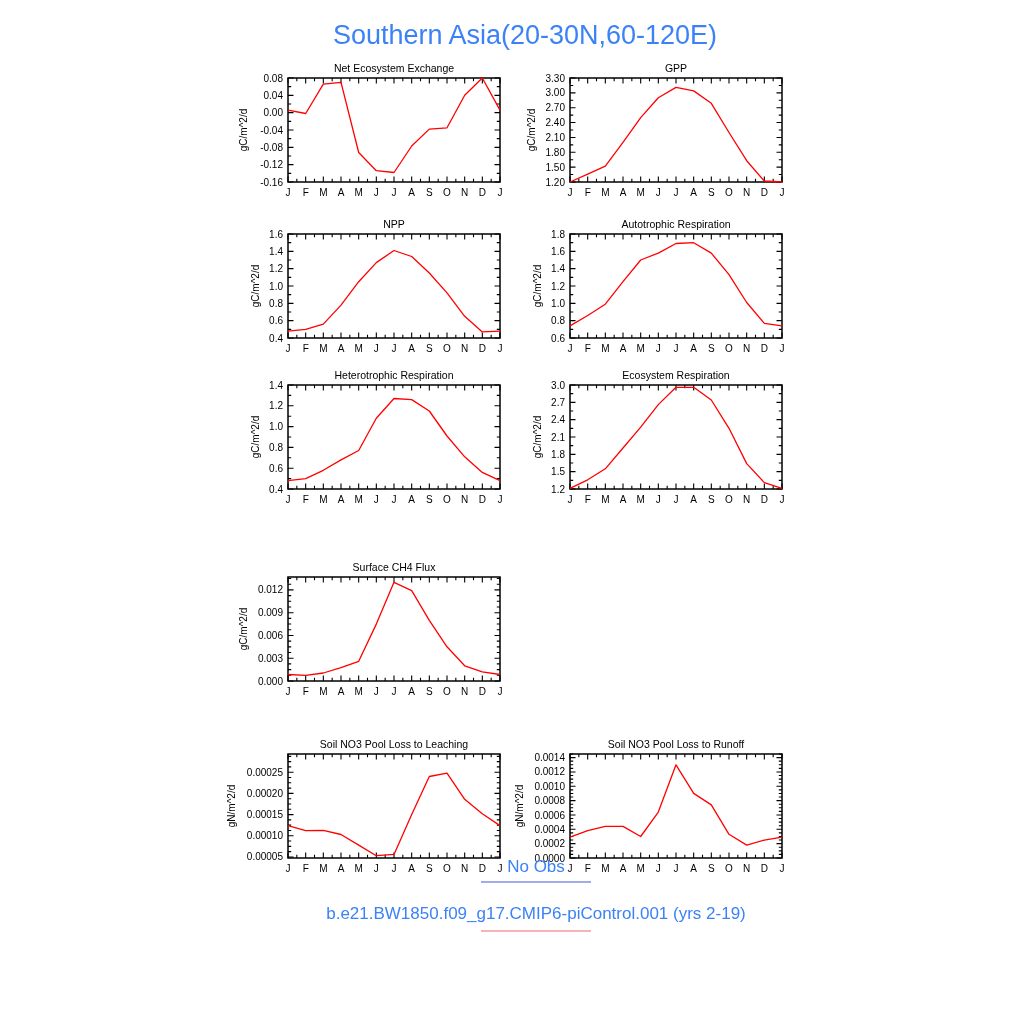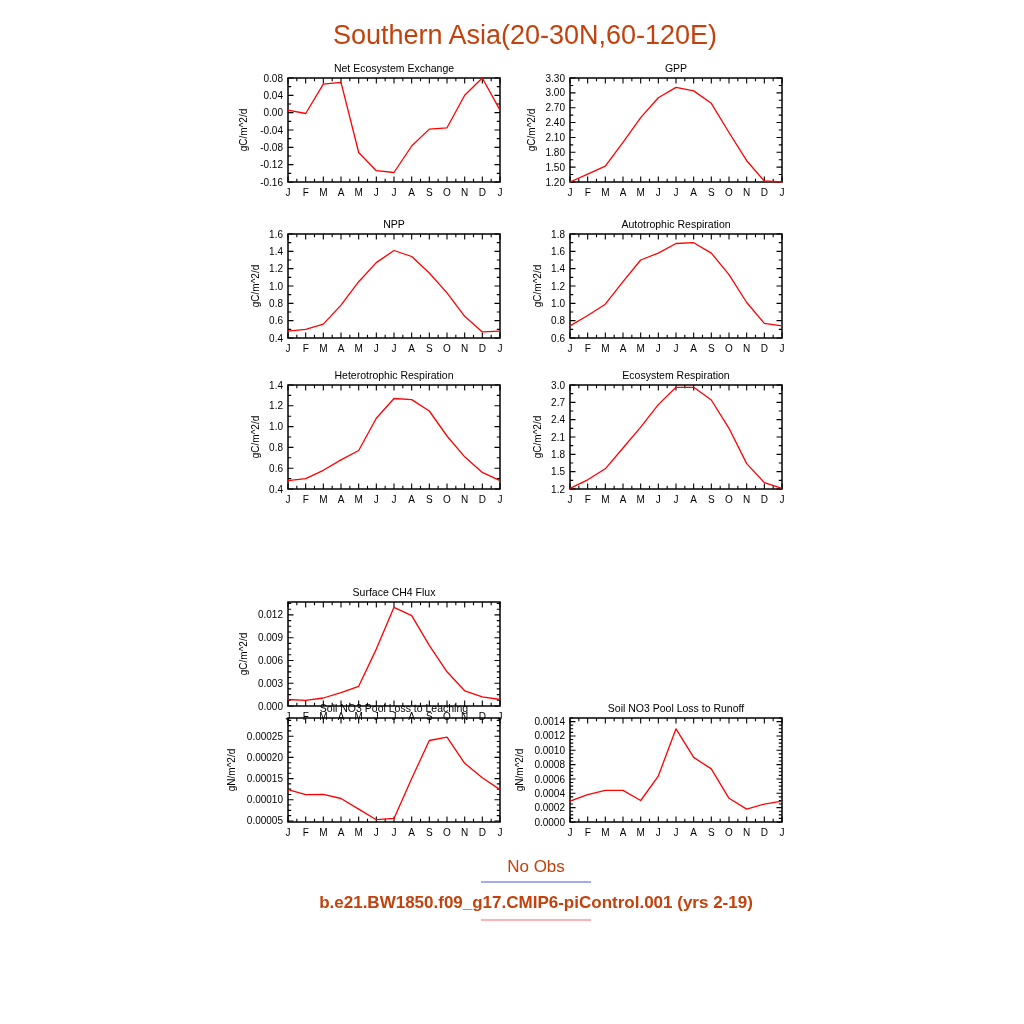--- a/index.html
+++ b/index.html
@@ -1,33 +1,33 @@
 <!DOCTYPE html>
 <html><head>
 <meta charset="utf-8">
 <style>
   html,body{margin:0;padding:0;background:#fff;}
   .screen{position:relative;width:1024px;height:1024px;background:#ffffff;overflow:hidden;
-          font-family:"Liberation Sans", sans-serif;color:#c2410c;}
+          font-family:"Liberation Sans", sans-serif;color:#3b82f6;}
   .main-title{position:absolute;top:20px;left:0;width:100%;text-align:center;
               font-size:27px;padding-left:26px;box-sizing:border-box;}
   .panel{position:absolute;width:300px;height:150px;}
   .c0{left:210px}.c1{left:492px}
-  .r0{top:62px}.r1{top:218px}.r2{top:369px}.r3{top:586px}.r4{top:702px}
+  .r0{top:62px}.r1{top:218px}.r2{top:369px}.r3{top:561px}.r4{top:738px}
   svg{font-family:inherit;display:block;}
   svg text{fill:#000;}
   .ptitle{font-size:10.5px;text-anchor:middle;}
   .ylab{font-size:10px;text-anchor:end;}
   .xlab{font-size:10px;text-anchor:middle;}
   .unit{font-size:10px;text-anchor:middle;}
   .legend{position:absolute;top:857px;left:0;width:100%;text-align:center;
           padding-left:48px;box-sizing:border-box;font-size:17px;}
   .no-obs{margin-bottom:4px;}
   .uline{width:110px;height:2px;margin:0 auto;}
-  .model{margin-top:10px;margin-bottom:6px;font-weight:bold;}
+  .model{margin-top:21px;margin-bottom:6px;}
 </style>
 </head>
 <body>
 
 <div class="screen">
   <div class="main-title">Southern Asia(20-30N,60-120E)</div>
 
   <div class="panel r0 c0">
       <svg width="300" height="150" viewBox="0 0 300 150">
         <text class="ptitle" x="184" y="10">Net Ecosystem Exchange</text>

